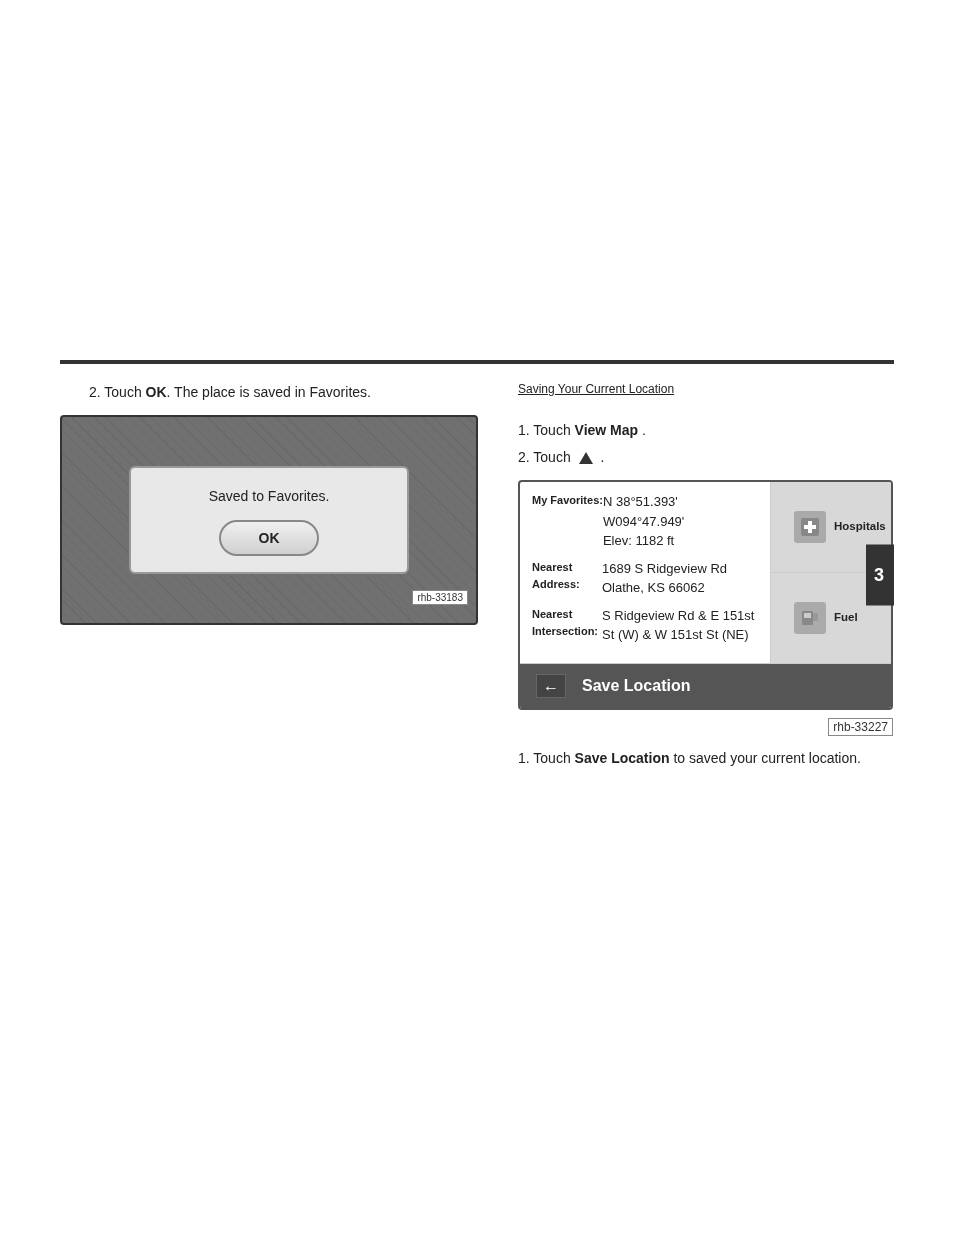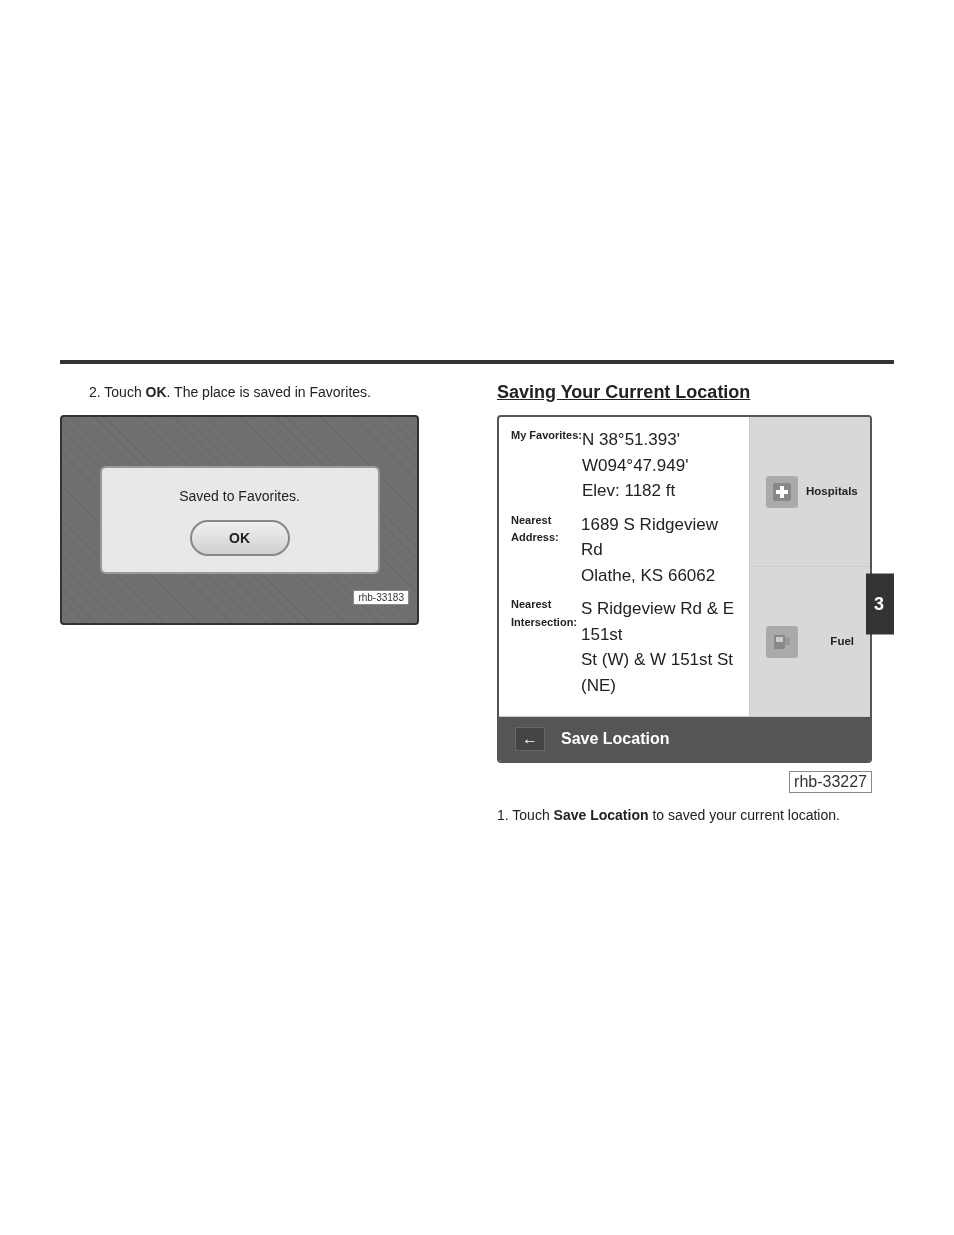--- a/index.html
+++ b/index.html
@@ -55,21 +55,21 @@
       line-height: 1.5;
       margin-left: 29px;
     }
 
     .instruction b {
       font-weight: bold;
     }
 
     
     .device-screen-left {
-      width: 359px;
+      width: 418px;
       height: 210px;
       background: #555;
       border: 2px solid #333;
       border-radius: 4px;
       position: relative;
       overflow: hidden;
       display: flex;
       flex-direction: column;
       align-items: center;
       justify-content: center;
@@ -148,42 +148,41 @@
       margin-bottom: 8px;
     }
 
     .info-left .label {
       font-weight: bold;
       min-width: 70px;
       font-size: 11px;
     }
 
     .info-left .value {
-      font-size: 17px;
+      font-size: 13px;
       line-height: 1.5;
     }
 
     .info-right {
       width: 120px;
       display: flex;
       flex-direction: column;
     }
 
     .poi-button {
       flex: 1;
       display: flex;
       align-items: center;
       gap: 8px;
-      padding: 8px 16px;
+      padding: 8px 23px;
       border-bottom: 1px solid #ccc;
       background: #d8d8d8;
       cursor: pointer;
       font-size: 12px;
       font-weight: bold;
-      justify-content: space-between;
     }
 
     .poi-button:last-child {
       border-bottom: none;
     }
 
     .poi-icon {
       width: 32px;
       height: 32px;
       background: #aaa;
@@ -231,34 +230,34 @@
       right: 8px;
       background: #fff;
       border: 1px solid #888;
       font-size: 10px;
       padding: 1px 4px;
       color: #333;
     }
 
     .image-label-right {
       text-align: right;
-      font-size: 16px;
+      font-size: 12px;
       color: #333;
       border: 1px solid #888;
       background: #fff;
       display: inline-block;
       padding: 1px 4px;
       margin-top: 4px;
     }
 
     
     .section-heading {
-      font-size: 18px;
-      font-weight: bold;
-      margin-bottom: 12px;
+      font-size: 12px;
+      font-weight: normal;
+      margin-bottom: 24px;
       text-decoration: underline;
     }
 
     .step-list {
       list-style: none;
       padding: 0;
       margin-bottom: 12px;
     }
 
     .step-list li {
@@ -336,20 +335,34 @@
           <div class="ok-button">OK</div>
         </div>
         <div class="image-label">rhb-33183</div>
       </div>
     </div>
 
     <div class="right-col right-col-wrapper">
 
       <p class="section-heading">Saving Your Current Location</p>
 
+      <ul class="step-list">
+        <li>
+          <span>1. </span>
+          <span>Touch </span>
+          <b>View Map</b>
+          <span>.</span>
+        </li>
+        <li>
+          <span>2. </span>
+          <span>Touch </span>
+          <span class="triangle-icon"></span>
+          <span> .</span>
+        </li>
+      </ul>
 
       <div class="screen-right-wrapper">
         <div class="device-screen-right">
           <div class="info-grid">
 
             <div class="info-left">
               <div class="location-row">
                 <span class="label">My Favorites:</span>
                 <span class="value">N 38°51.393'<br>W094°47.949'<br>Elev: 1182 ft</span>
               </div>

